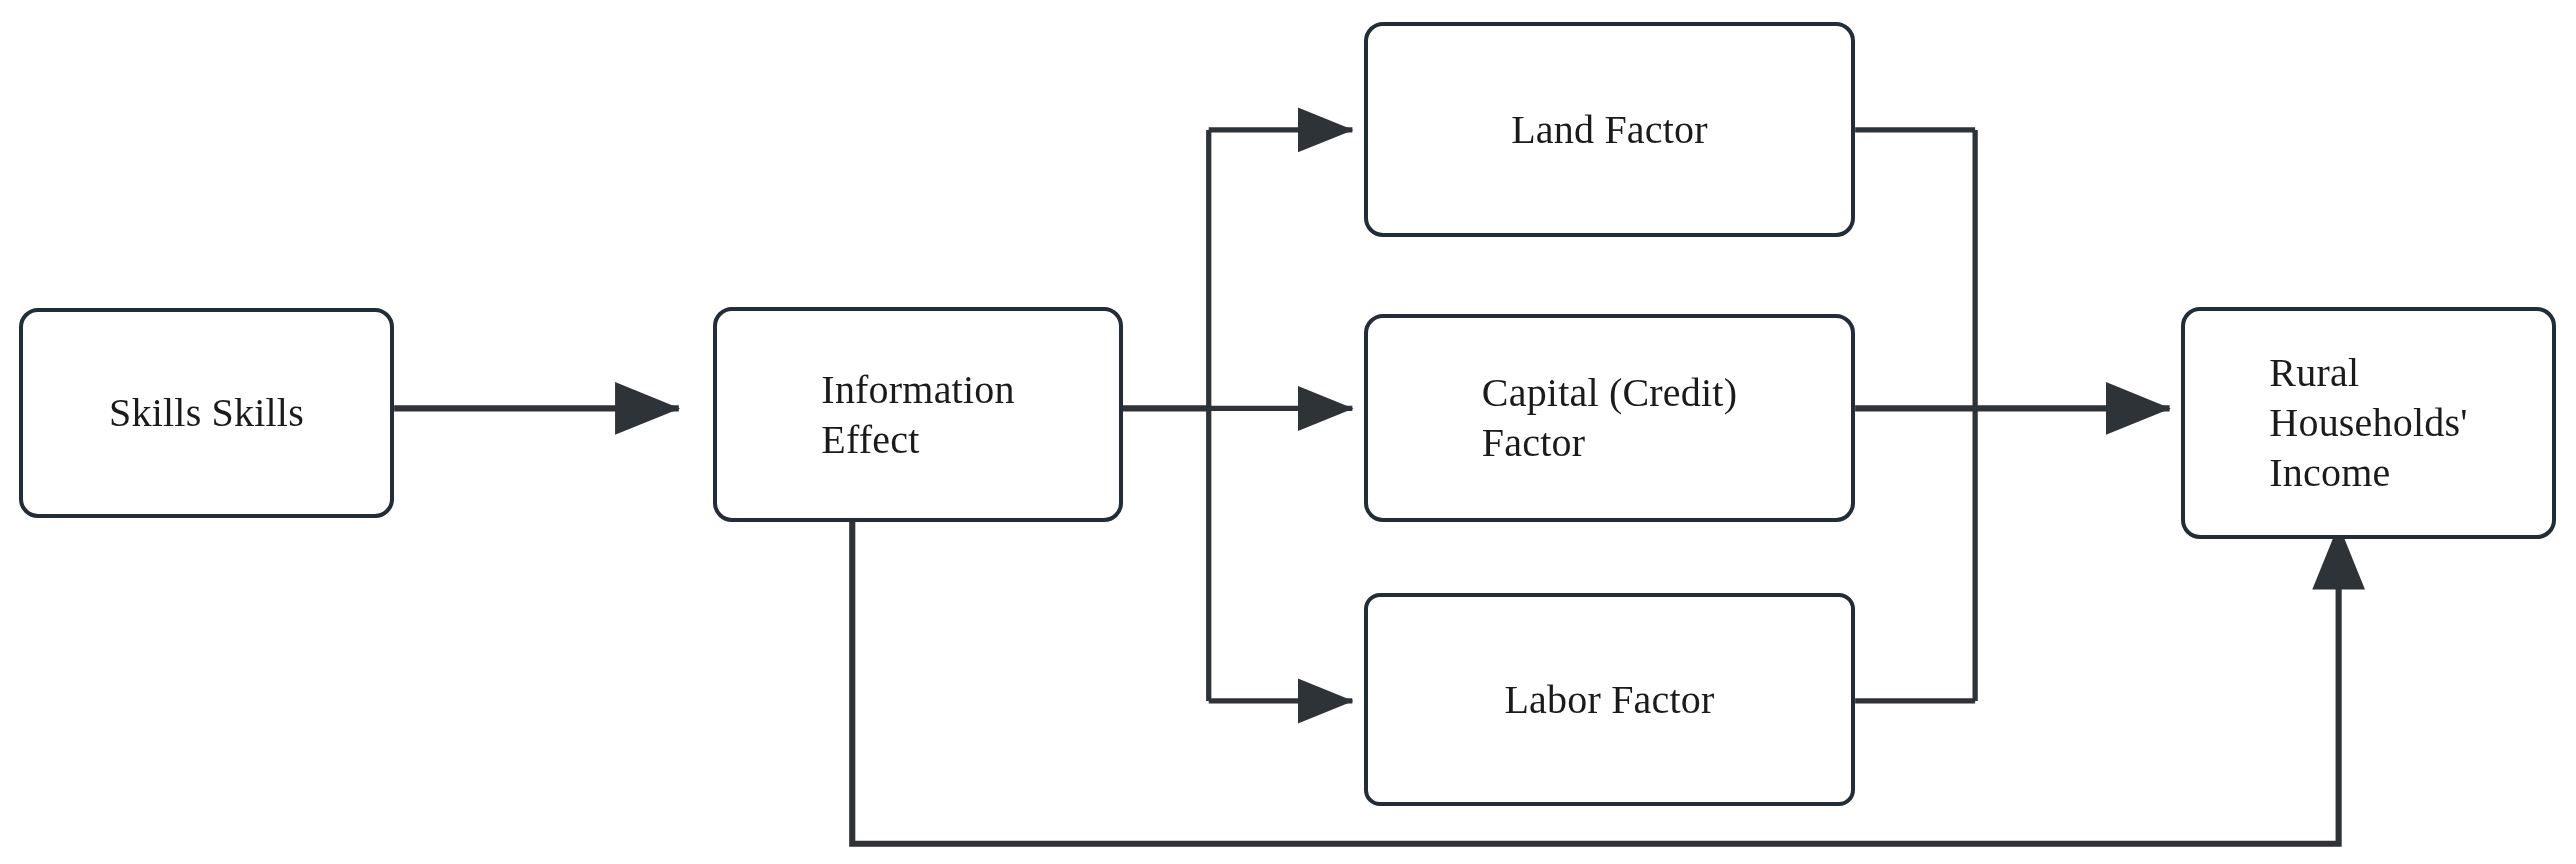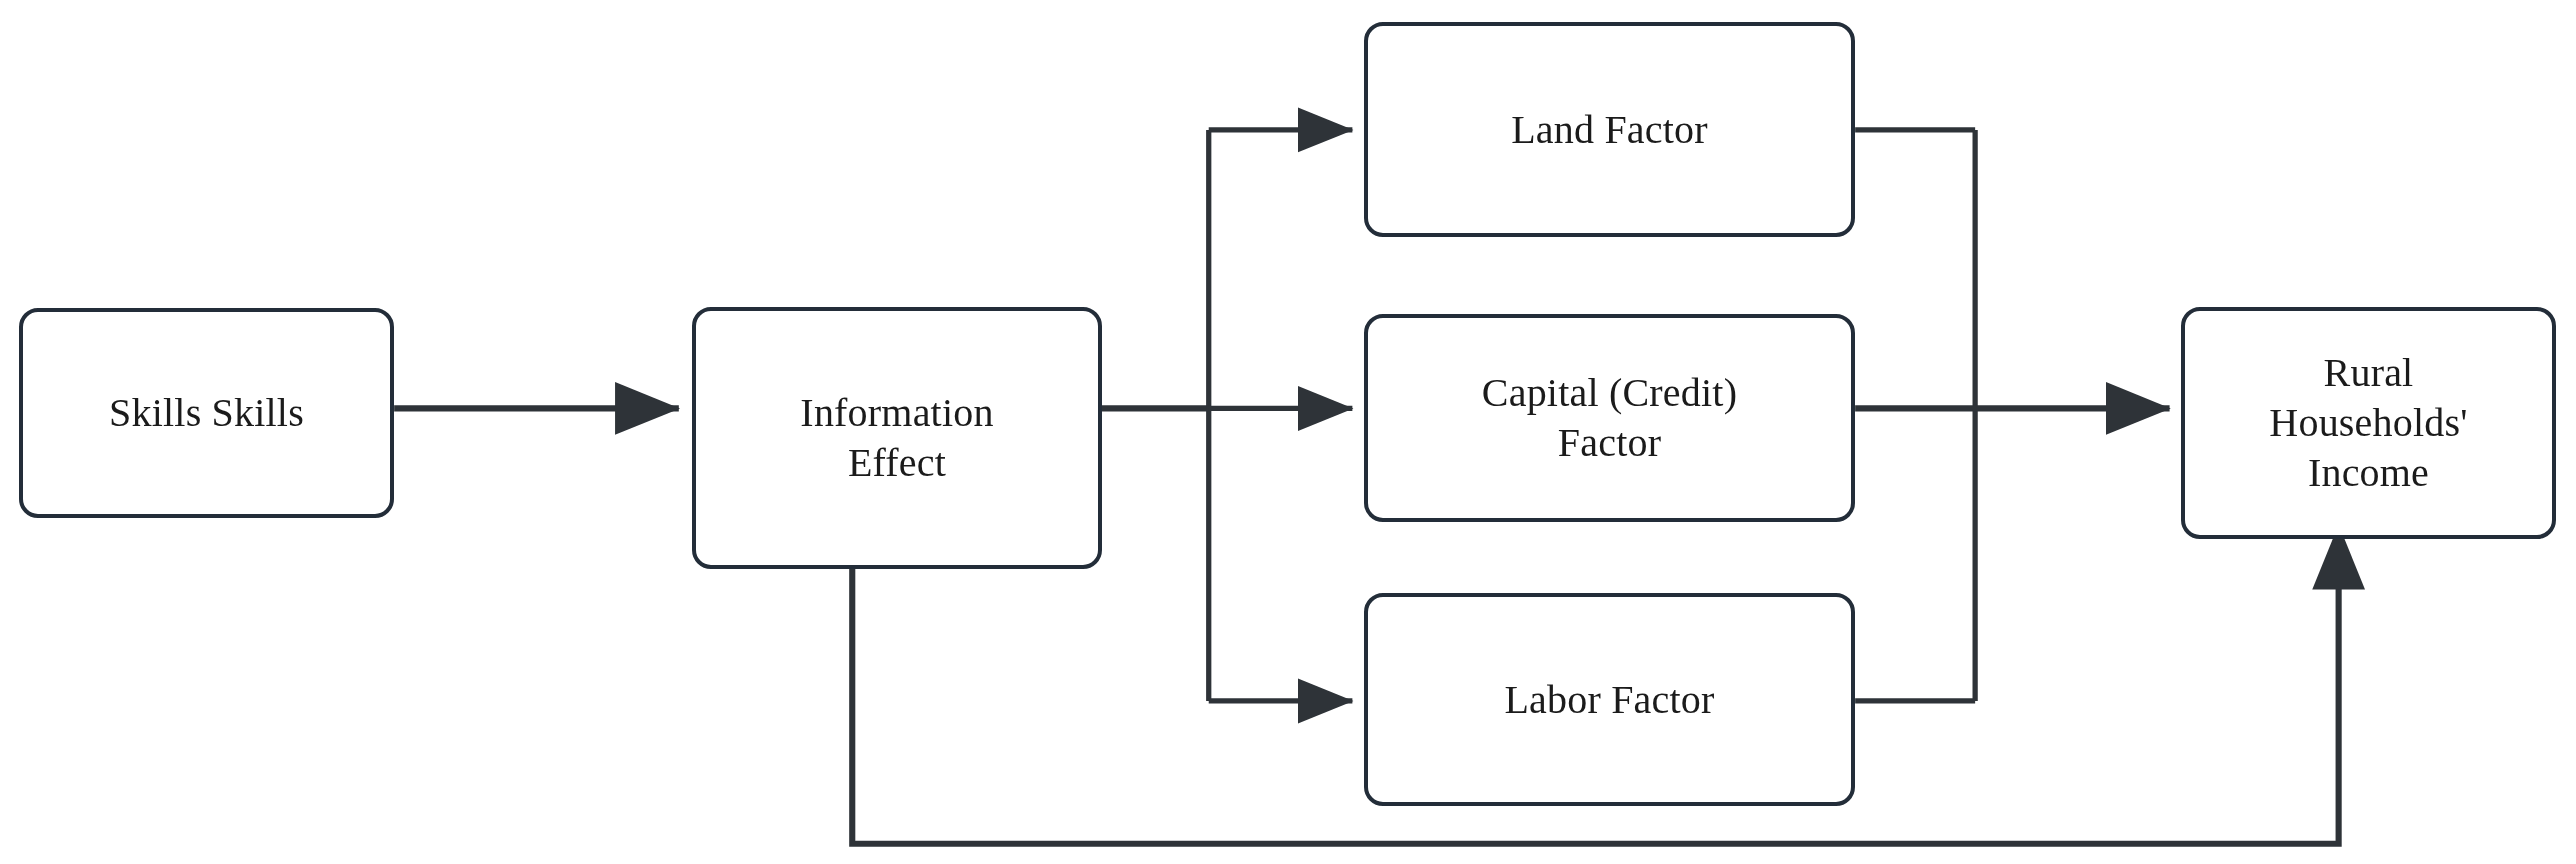--- a/index.html
+++ b/index.html
@@ -27,37 +27,37 @@
   }
   .node {
     position: absolute;
     box-sizing: border-box;
     background: #ffffff;
     border: 4.4px solid #232d39;
     border-radius: 19px;
     display: flex;
     align-items: center;
     justify-content: center;
-    text-align: center;
+    text-align: left;
     color: #1b1b1b;
     font-size: 40px;
     line-height: 1.25;
     letter-spacing: 0.2px;
   }
   .node .label {
     display: block;
     white-space: pre-line;
     padding: 0 12.3px;
   }
   
   #node-digital-skills   { left: 19px;   top: 308px; width: 375px; height: 210px; }
-  #node-information      { left: 692px;  top: 307px; width: 410px; height: 262px; }
+  #node-information      { left: 713px;  top: 307px; width: 410px; height: 215px; }
   #node-land             { left: 1364px; top: 22px;  width: 491px; height: 215px; }
   #node-capital          { left: 1364px; top: 314px; width: 491px; height: 208px; }
-  #node-labor            { left: 1364px; top: 593px; width: 491px; height: 213px; }
+  #node-labor            { left: 1364px; top: 593px; width: 491px; height: 213px; border-radius: 16px; }
   #node-rural            { left: 2181px; top: 307px; width: 375px; height: 232px; }
 </style>
 </head>
 <body>
 
 <div id="canvas">
 
   <svg id="wires" viewBox="0 0 2941 987" xmlns="http://www.w3.org/2000/svg">
     <defs>
       <marker id="arrowRight" markerWidth="11" markerHeight="9" refX="10.4" refY="4.5" orient="auto" markerUnits="strokeWidth">

